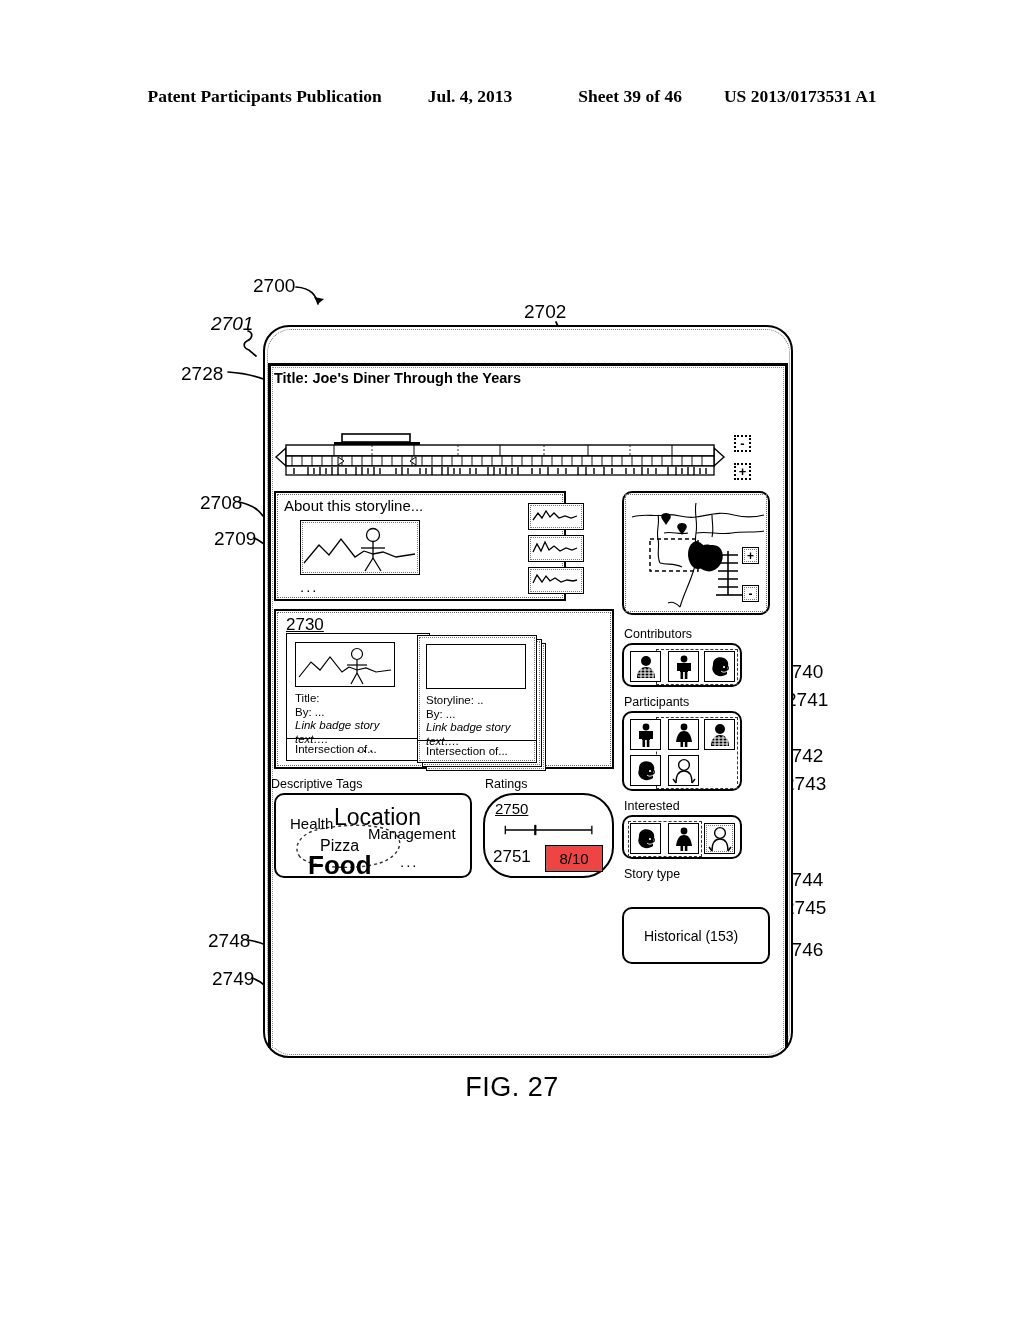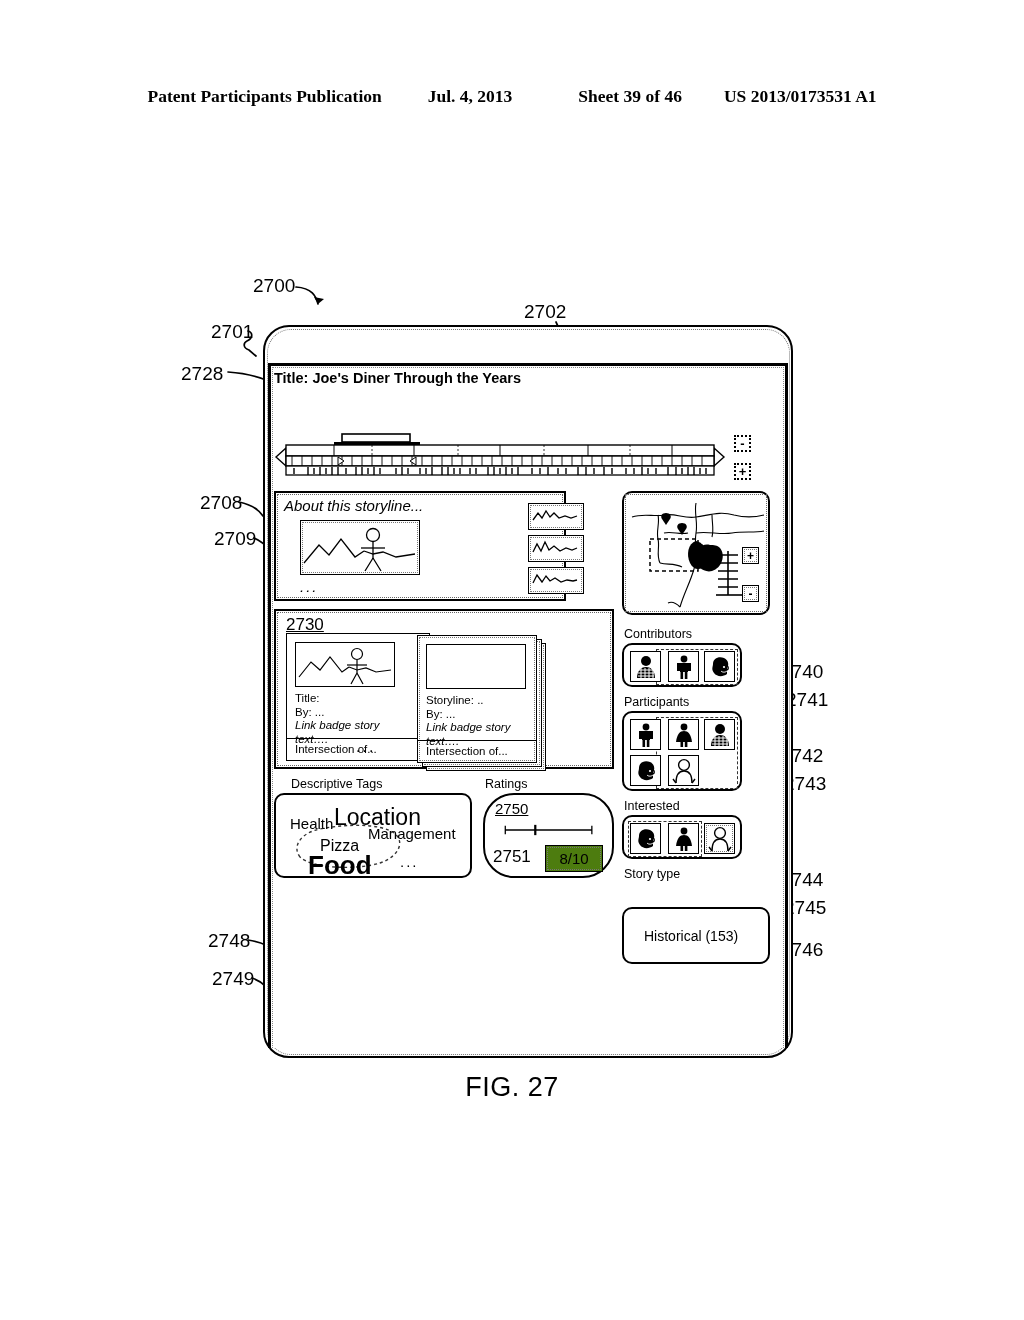--- a/index.html
+++ b/index.html
@@ -70,21 +70,21 @@
   .tl-zoom.plus{left:460px;top:31px;}
 
   
   .panel{position:absolute;border:2px solid #000;box-sizing:border-box;
          background:#fff;}
   .panel-dotted{position:absolute;inset:1px;border:1px dotted #666;
                 box-sizing:border-box;pointer-events:none;}
   .rounded{border-radius:10px;}
 
   
-  .about{left:9px;top:164px;width:292px;height:110px;font-style:italic;}
+  .about{left:9px;top:164px;width:292px;height:110px;}
   .about-title{position:absolute;left:8px;top:4px;font-size:15px;}
   .about-img{position:absolute;left:24px;top:27px;width:120px;height:55px;
              border:1.5px solid #000;box-sizing:border-box;}
   .about-img .dotted{position:absolute;inset:1px;border:1px dotted #777;}
   .about-dots{position:absolute;left:24px;top:86px;font-size:15px;
               letter-spacing:2px;line-height:1;}
   .thumbs{position:absolute;left:252px;top:10px;width:56px;}
   .thumb{width:56px;height:27px;border:1.5px solid #000;margin-bottom:5px;
          position:relative;box-sizing:border-box;background:#fff;}
   .thumb .dotted{position:absolute;inset:1px;border:1px dotted #777;}
@@ -112,21 +112,21 @@
   .section-label{position:absolute;font-size:12.5px;white-space:nowrap;}
 
   
   .ratings{left:218px;top:466px;width:131px;height:85px;border-radius:31px;}
   .rat-num{position:absolute;left:10px;top:5px;font-size:15px;
            text-decoration:underline;}
   .rat-track{position:absolute;left:10px;top:29px;width:108px;height:12px;}
   .rat-box{position:absolute;left:60px;top:50px;width:58px;height:27px;
            border:1.5px solid #000;box-sizing:border-box;display:flex;
            align-items:center;justify-content:center;font-size:15px;
-           background:#4d7c0f;text-align:center;}
+           background:#ef4444;text-align:center;}
   .rat-box .dotted{position:absolute;inset:1px;border:1px dotted #777;}
   .rat-2751{position:absolute;left:8px;top:52px;font-size:17px;}
 
   
   .map{left:357px;top:164px;width:148px;height:124px;}
   .map-zoom{position:absolute;width:17px;height:17px;border:1.5px solid #000;
     background:#fff;box-sizing:border-box;display:flex;align-items:center;
     justify-content:center;font-size:12px;font-weight:bold;line-height:1;}
   .map-zoom .dotted{position:absolute;inset:1px;border:1px dotted #777;}
 
@@ -209,21 +209,21 @@
       <path d="M248,940 c14,2 22,6 28,12"></path>
 
       <path d="M252,978 c12,4 18,12 22,20"></path>
       <path d="M274,998 l-7,-3 l3,8 z" fill="#000" stroke="none"></path>
 
       <path d="M528,976 c2,-8 6,-10 8,-16 c2,-6 -2,-8 0,-14"></path>
     </g>
   </svg>
 
   <div class="ref" style="left:253px;top:275px;">2700</div>
-  <div class="ref" style="left:211px;top:321px;">2701</div>
+  <div class="ref" style="left:211px;top:313px;font-style:italic;">2701</div>
   <div class="ref" style="left:524px;top:301px;">2702</div>
   <div class="ref" style="left:181px;top:363px;">2728</div>
   <div class="ref" style="left:270px;top:402px;">2710</div>
   <div class="ref" style="left:341px;top:375px;">2712</div>
   <div class="ref" style="left:200px;top:492px;">2708</div>
   <div class="ref" style="left:214px;top:528px;">2709</div>
   <div class="ref" style="left:446px;top:537px;">2711</div>
   <div class="ref" style="left:598px;top:488px;">2720</div>
   <div class="ref" style="left:700px;top:519px;">2723</div>
   <div class="ref" style="left:608px;top:592px;">2722</div>
@@ -383,21 +383,21 @@
           <div>By: ...</div>
           <div class="ital">Link badge story text….</div>
         </div>
         <div class="card-sep"></div>
         <div class="card-foot">Intersection of...</div>
       </div>
 
       <div class="stories-dots">...</div>
     </div>
 
-    <div class="section-label" style="left:26px;top:450px;">Descriptive Tags</div>
+    <div class="section-label" style="left:6px;top:450px;">Descriptive Tags</div>
     <div class="panel rounded tags">
       <svg style="position:absolute;left:0;top:0;" width="194" height="81" viewBox="0 0 194 81">
         <path d="M24,62 C16,52 24,38 44,34 C68,29 104,28 118,38 C130,47 122,62 104,68 C82,75 36,74 24,62 Z" fill="none" stroke="#333" stroke-width="1.4" stroke-dasharray="3,3"></path>
       </svg>
       <div style="position:absolute;left:14px;top:20px;font-size:15px;">Health</div>
       <div style="position:absolute;left:58px;top:9px;font-size:23px;">Location</div>
       <div style="position:absolute;left:92px;top:30px;font-size:15px;">Management</div>
       <div style="position:absolute;left:44px;top:42px;font-size:16px;">Pizza</div>
       <div style="position:absolute;left:32px;top:55px;font-size:26px;font-weight:bold;">Food</div>
       <div style="position:absolute;left:124px;top:58px;font-size:15px;letter-spacing:2px;">...</div>

